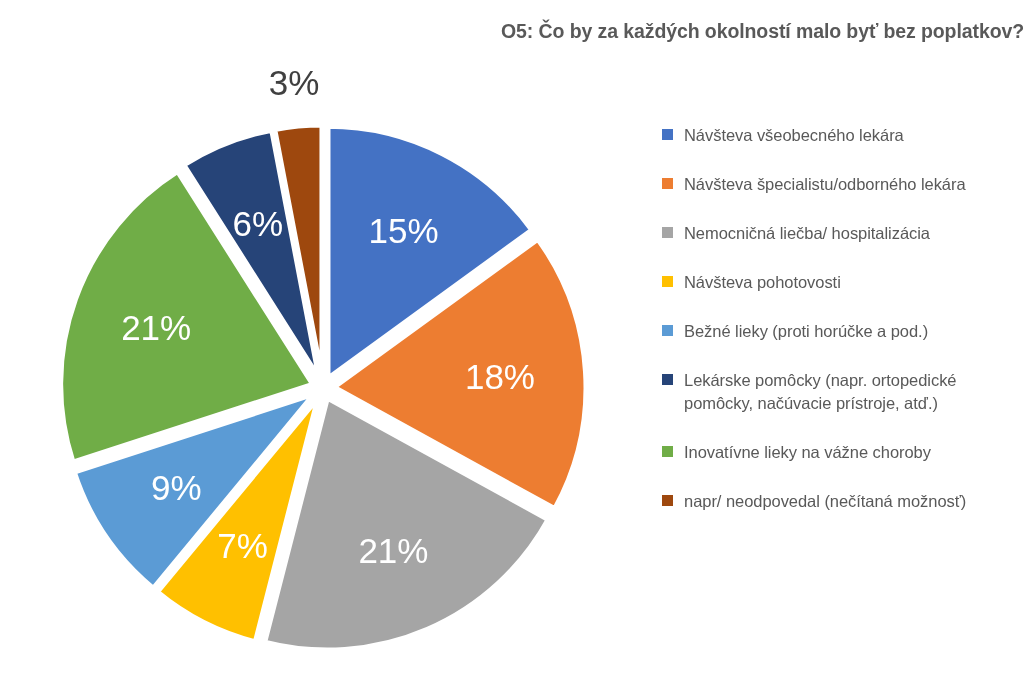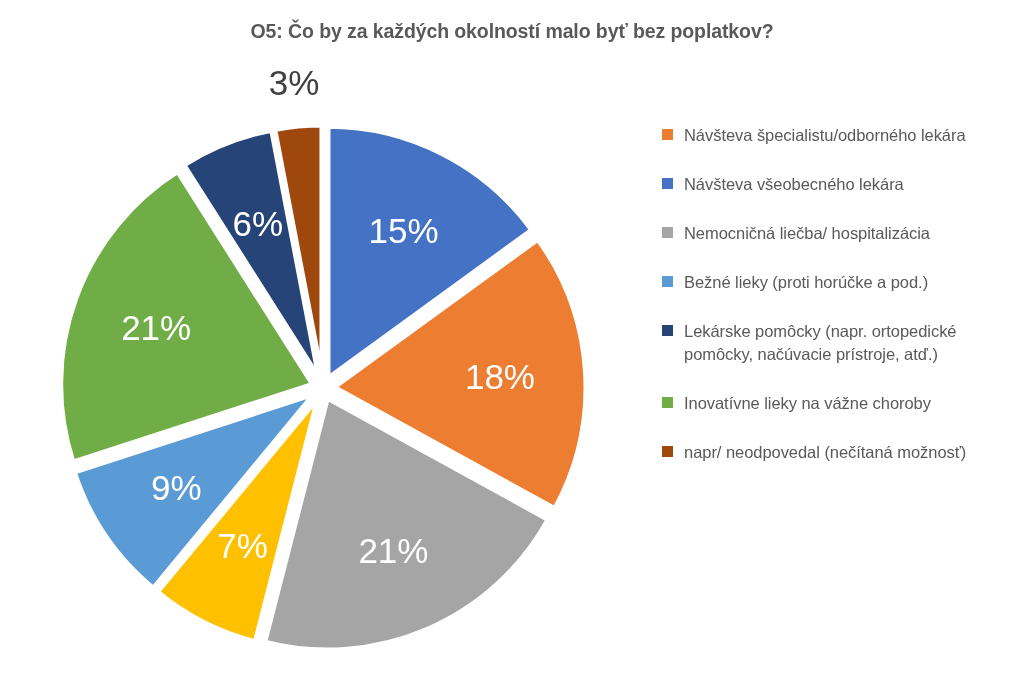--- a/index.html
+++ b/index.html
@@ -14,21 +14,21 @@
     overflow: hidden;
     font-family: "Liberation Sans", sans-serif;
     color: #595959;
   }
 
   #chart-title {
     position: absolute;
     left: 0;
     top: 20px;
     width: 1024px;
-    text-align: center;
+    text-align: right;
     font-size: 19.5px;
     font-weight: bold;
     color: #595959;
     letter-spacing: -0.1px;
   }
 
   #pie-area {
     position: absolute;
     left: 18px;
     top: 60px;
@@ -102,30 +102,34 @@
         <text x="158.34207256963464" y="427.6686245607398" class="slice-label">9%</text>
         <text x="138.16302204903673" y="267.9349919821049" class="slice-label">21%</text>
         <text x="239.7241543179528" y="163.13203352229527" class="slice-label">6%</text>
         <text x="276.10874781121623" y="22.36247686685448" class="slice-label outside">3%</text>
       </g>
   </svg>
 </div>
 
 <div id="legend">
     <div class="legend-item">
+      <span class="legend-swatch" style="background: rgb(68, 114, 196);"></span>
+      <span class="legend-label">Návšteva všeobecného lekára</span>
+    </div>
+    <div class="legend-item">
       <span class="legend-swatch" style="background: rgb(237, 125, 49);"></span>
       <span class="legend-label">Návšteva špecialistu/odborného lekára</span>
     </div>
     <div class="legend-item">
-      <span class="legend-swatch" style="background: rgb(68, 114, 196);"></span>
-      <span class="legend-label">Návšteva všeobecného lekára</span>
+      <span class="legend-swatch" style="background: rgb(165, 165, 165);"></span>
+      <span class="legend-label">Nemocničná liečba/ hospitalizácia</span>
     </div>
     <div class="legend-item">
-      <span class="legend-swatch" style="background: rgb(165, 165, 165);"></span>
-      <span class="legend-label">Nemocničná liečba/ hospitalizácia</span>
+      <span class="legend-swatch" style="background: rgb(255, 192, 0);"></span>
+      <span class="legend-label">Návšteva pohotovosti</span>
     </div>
     <div class="legend-item">
       <span class="legend-swatch" style="background: rgb(91, 155, 213);"></span>
       <span class="legend-label">Bežné lieky (proti horúčke a pod.)</span>
     </div>
     <div class="legend-item">
       <span class="legend-swatch" style="background: rgb(38, 68, 120);"></span>
       <span class="legend-label">Lekárske pomôcky (napr. ortopedické pomôcky, načúvacie prístroje, atď.)</span>
     </div>
     <div class="legend-item">

